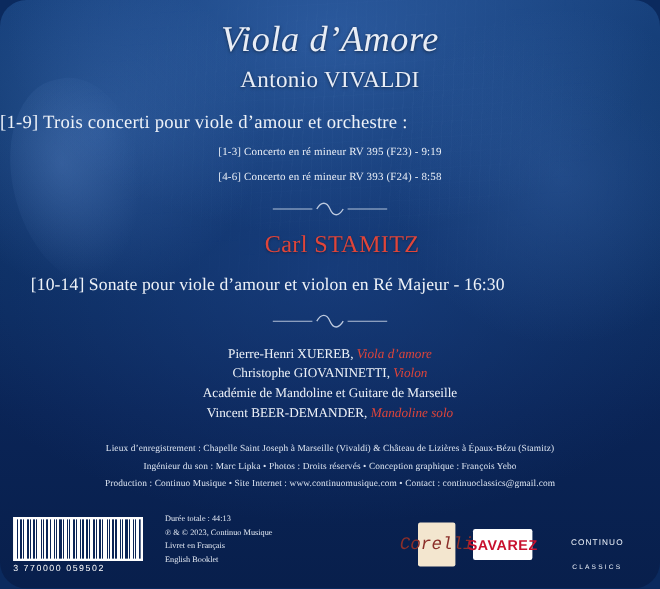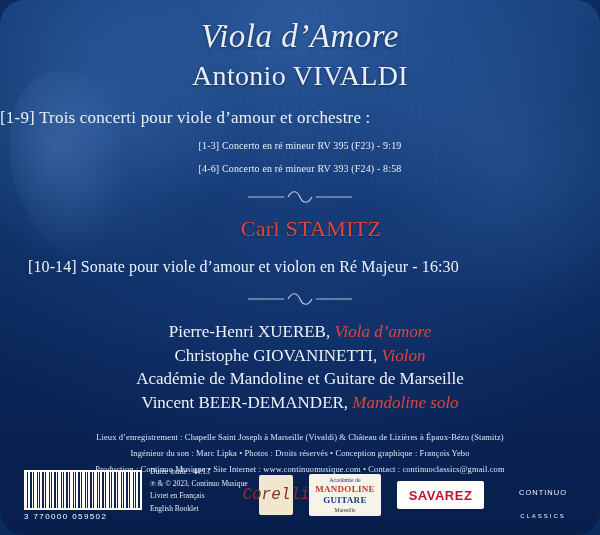--- a/index.html
+++ b/index.html
@@ -69,21 +69,21 @@
     font-style: italic;
     font-size: 33px;
     letter-spacing: 0.5px;
     padding-top: 18px;
     line-height: 1.1;
     text-shadow: 0 1px 3px rgba(0,0,0,0.5);
   }
   .composer {
     text-align: center;
     color: #e8edf6;
-    font-size: 28px;
+    font-size: 21px;
     margin-top: 6px;
     letter-spacing: 0.3px;
     text-shadow: 0 1px 3px rgba(0,0,0,0.45);
   }
   .composer-2 {
     text-align: center;
     color: #e0453a;
     font-size: 21px;
     margin-top: 0px;
     letter-spacing: 0.3px;
@@ -116,21 +116,21 @@
     display: block;
     margin: 14px auto 0 auto;
   }
 
   .performers {
     margin-top: 14px;
     text-align: center;
   }
   .perf-line {
     color: #eef2f8;
-    font-size: 17px;
+    font-size: 12px;
     margin-top: 4px;
     line-height: 1.15;
   }
   .perf-role {
     color: #e0453a;
     font-style: italic;
   }
 
   .credits {
     margin-top: 18px;
@@ -142,21 +142,21 @@
   }
 
   .footer {
     position: absolute;
     left: 0; right: 0;
     bottom: 10px;
     height: 60px;
   }
   .barcode-wrap {
     position: absolute;
-    left: 24px;
+    left: 12px;
     bottom: 4px;
     width: 120px;
   }
   .barcode {
     height: 40px;
     width: 118px;
     background-image:
       repeating-linear-gradient(90deg,
         #ffffff 0px, #ffffff 1px,
         #0a2456 1px, #0a2456 2px,
@@ -219,21 +219,21 @@
     text-align: center;
     flex-direction: column;
     padding: 2px;
     box-sizing: border-box;
   }
   .logo-academie .a1 { color:#153d86; font-size:6px; }
   .logo-academie .a2 { color:#c0392b; font-weight: bold; font-size: 9px; letter-spacing: .3px; }
   .logo-academie .a3 { color:#153d86; font-weight: bold; font-size: 9px; letter-spacing: .3px;}
   .logo-academie .a4 { color:#333; font-size: 5.5px; }
   .logo-savarez {
-    width: 87px; height: 28px;
+    width: 54px; height: 28px;
     background: #ffffff;
     color: #c8102e;
     font-family: "Liberation Sans", sans-serif;
     font-weight: bold;
     font-size: 13px;
     letter-spacing: 0.5px;
   }
   .logo-continuo {
     width: 86px; height: 44px;
     color: #eef3fb;
@@ -311,26 +311,20 @@
       <div class="legal">
         <div>Durée totale : 44:13</div>
         <div>℗ &amp; © 2023, Continuo Musique</div>
         <div>Livret en Français</div>
         <div>English Booklet</div>
       </div>
 
       <div class="logos">
         <div class="logo-box logo-corelli">Corelli</div>
 
-        <div class="logo-box logo-academie">
-          <div class="a1">Académie de</div>
-          <div class="a2">MANDOLINE</div>
-          <div class="a3">GUITARE</div>
-          <div class="a4">Marseille</div>
-        </div>
 
         <div class="logo-box logo-savarez">SAVAREZ</div>
 
         <div class="logo-box logo-continuo">
           <svg width="26" height="18" viewBox="0 0 26 18">
             <path d="M3 15 L13 2 L23 15" stroke="#dbe6f7" stroke-width="1.6" fill="none"></path>
             <path d="M7 15 L13 6 L19 15" stroke="#dbe6f7" stroke-width="1.2" fill="none" opacity="0.7"></path>
           </svg>
           <div>CONTINUO</div>
           <div style="font-size:6px;letter-spacing:2px;">CLASSICS</div>

